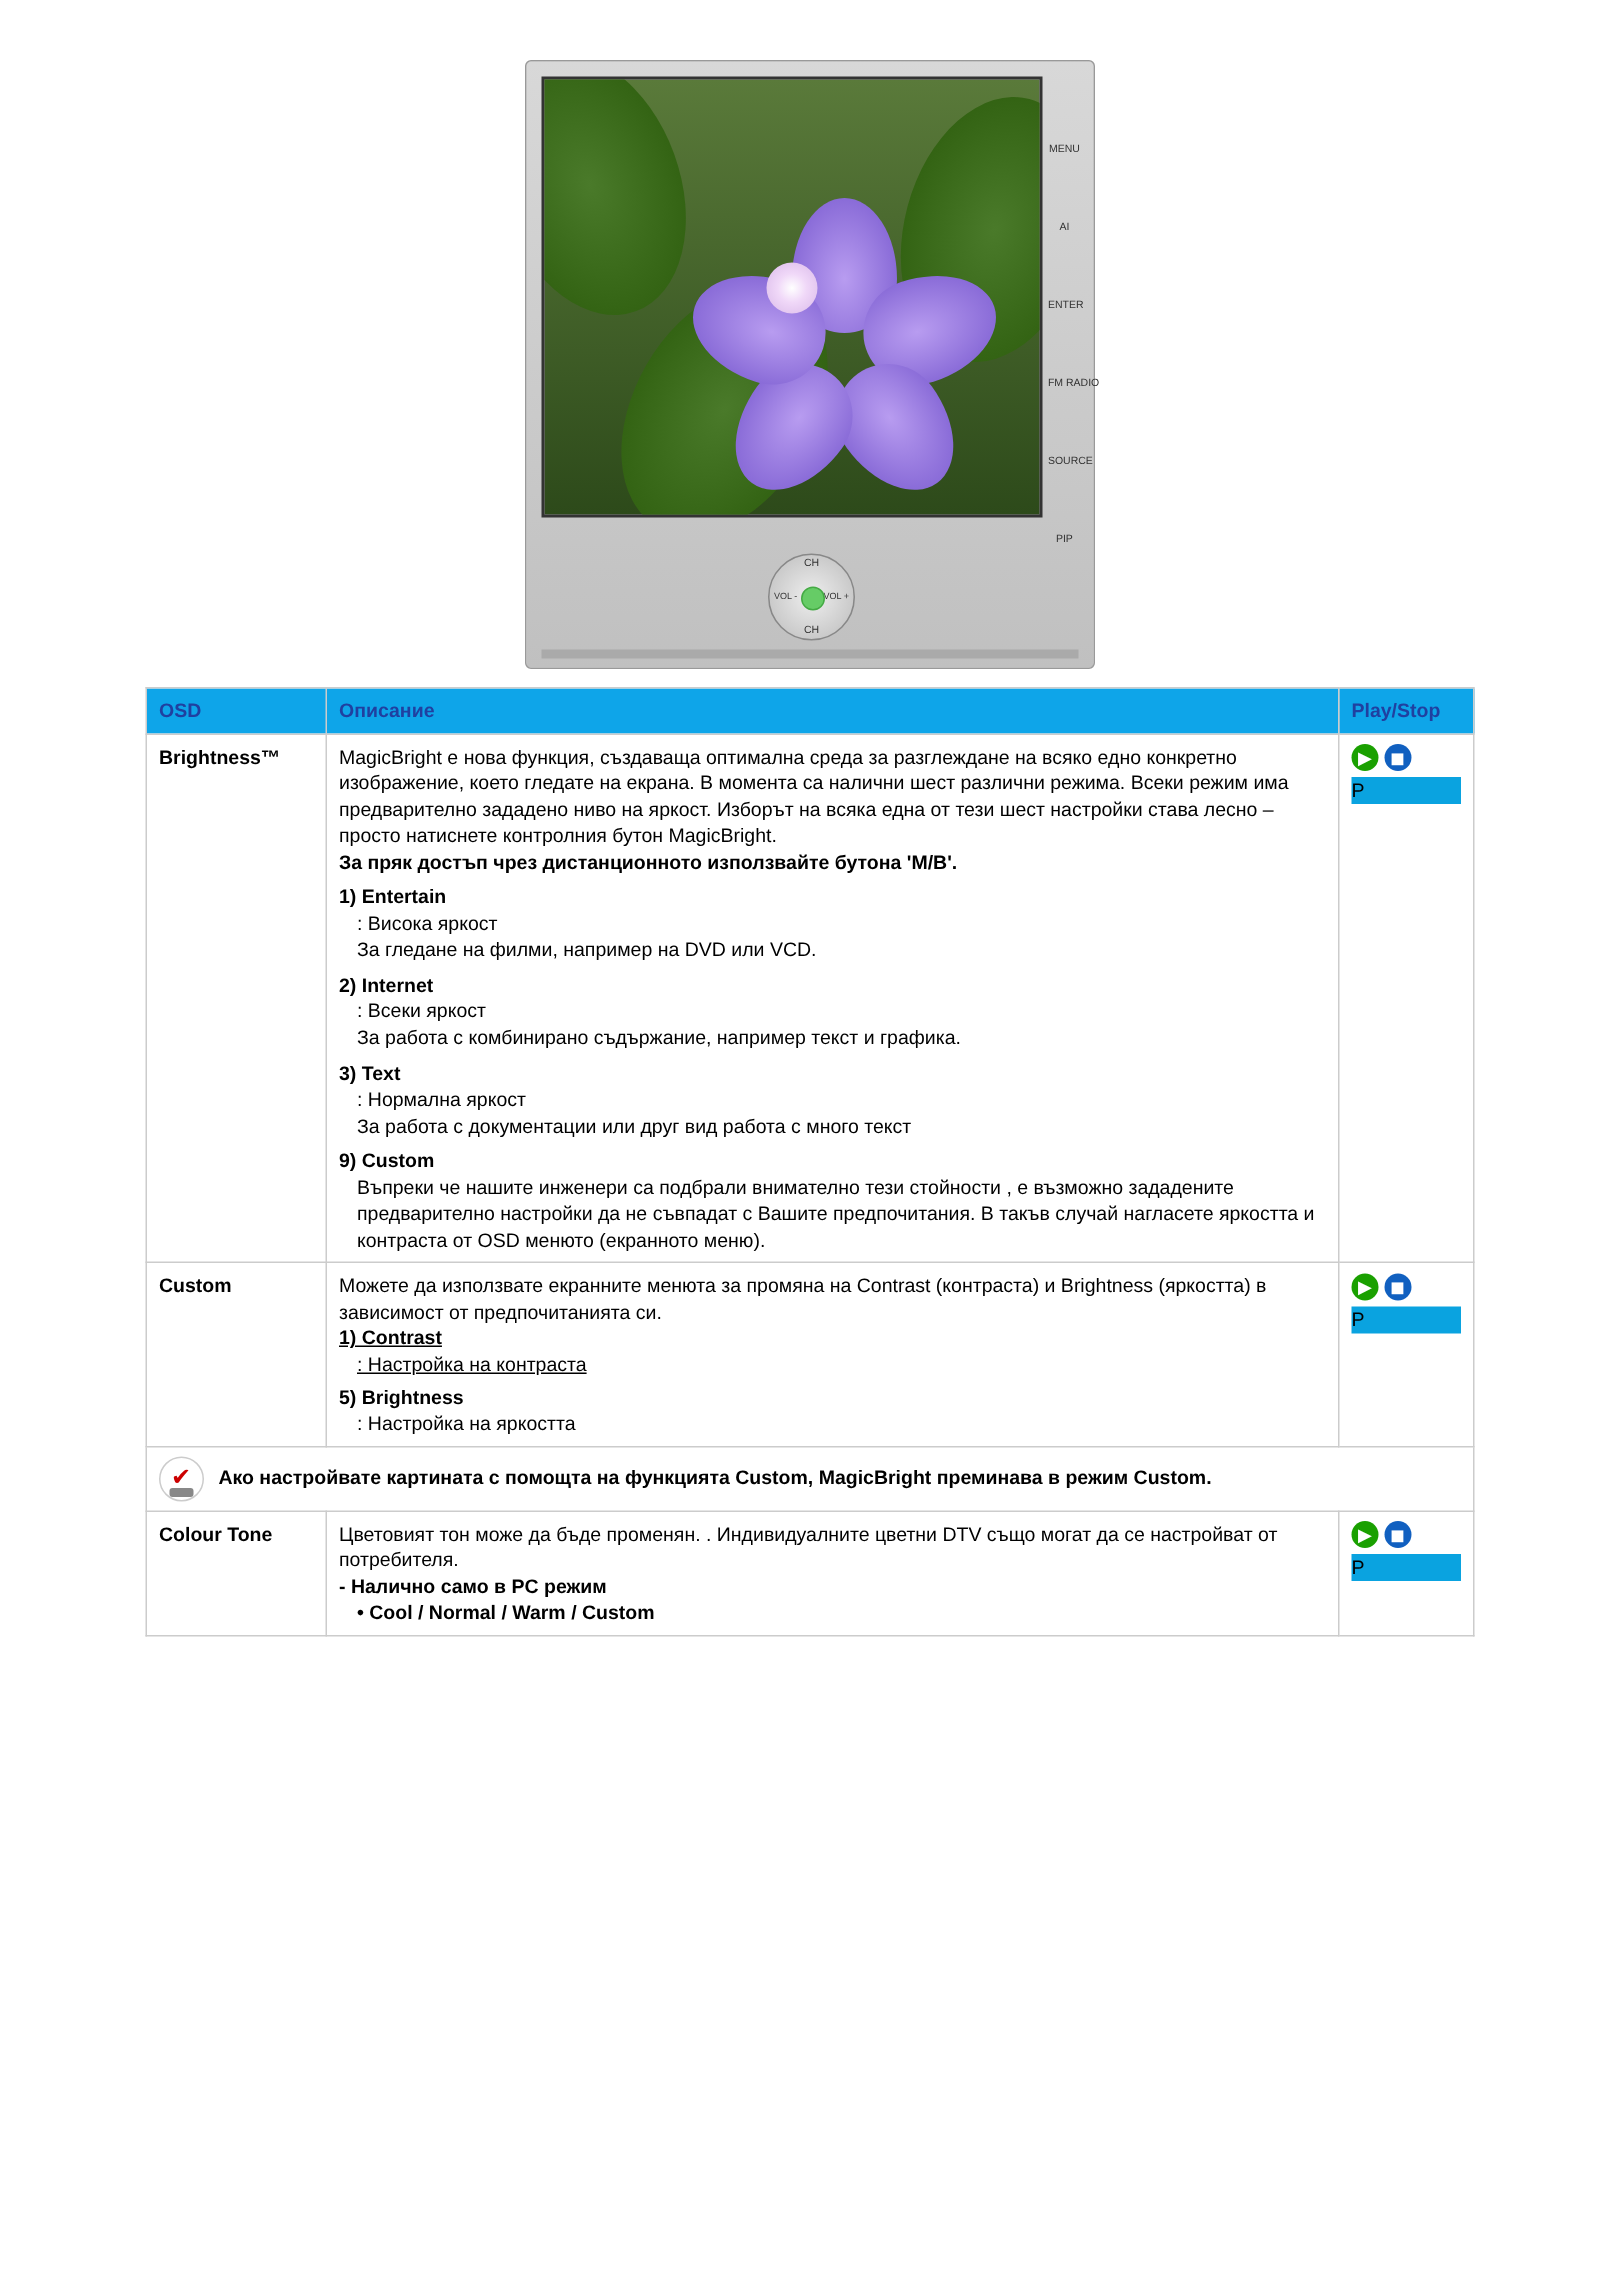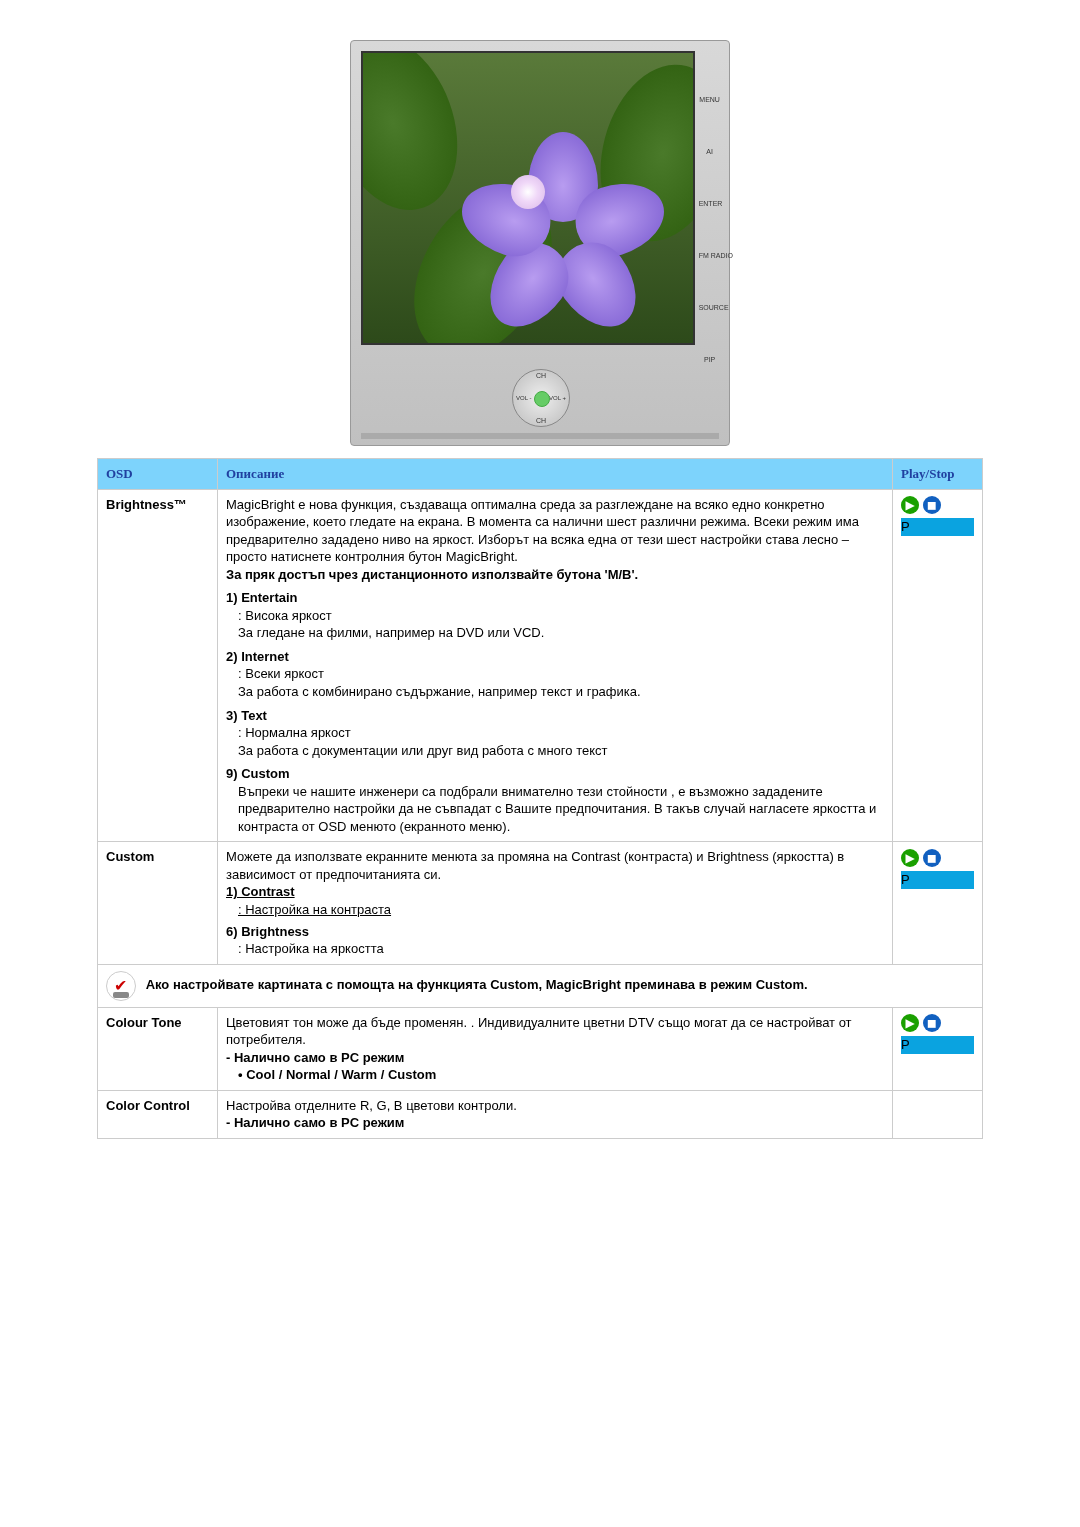--- a/index.html
+++ b/index.html
@@ -156,24 +156,23 @@
   }
   .osdt th, .osdt td {
     border: 1px solid #ccc;
     padding: 6px 8px;
     vertical-align: top;
     text-align: left;
     font-size: 13px;
     line-height: 1.35;
   }
   .osdt th {
-    background: #7dd3fc;
+    background: #0ea5e9;
     color: #2040a0;
     font-weight: bold;
-    font-family: Liberation Serif, serif;
   }
   .osdt col.c1 { width: 120px; }
   .osdt col.c3 { width: 90px; }
   .osdt td .bold { font-weight: bold; }
   .note-cell {
   }
   .note-icon {
     display:inline-block;
     width:28px; height:28px;
     border:1px solid #ccc;
@@ -286,21 +285,21 @@
 
     <tr>
       <td><span class="bold">Custom</span></td>
       <td>
         <span>Можете да използвате екранните менюта за промяна на Contrast (контраста) и Brightness (яркостта) в зависимост от предпочитанията си.</span>
         <div style="margin-top:0;text-decoration:underline;">
           <span class="bold">1) Contrast</span><br>
           <span style="padding-left:12px;">: Настройка на контраста</span>
         </div>
         <div style="margin-top:4px;">
-          <span class="bold">6) Brightness</span><br>
+          <span class="bold">5) Brightness</span><br>
           <span style="padding-left:12px;">: Настройка на яркостта</span>
         </div>
       </td>
       <td class="ps-cell">
         <div class="ps-row">
           <span class="ps-chip ps-play">▶</span>
           <span class="ps-chip ps-stop">◼</span>
         </div>
         <span class="chip chip-P">P</span>
       </td>
@@ -324,24 +323,16 @@
       </td>
       <td class="ps-cell">
         <div class="ps-row">
           <span class="ps-chip ps-play">▶</span>
           <span class="ps-chip ps-stop">◼</span>
         </div>
         <span class="chip chip-P">P</span>
       </td>
     </tr>
 
-    <tr>
-      <td><span class="bold">Color Control</span></td>
-      <td>
-        <span>Настройва отделните R, G, B цветови контроли.</span><br>
-        <span class="bold">- Налично само в PC режим</span>
-      </td>
-      <td class="ps-cell"></td>
-    </tr>
   </tbody>
     </table>
 
 </div>
 
 </body></html>

